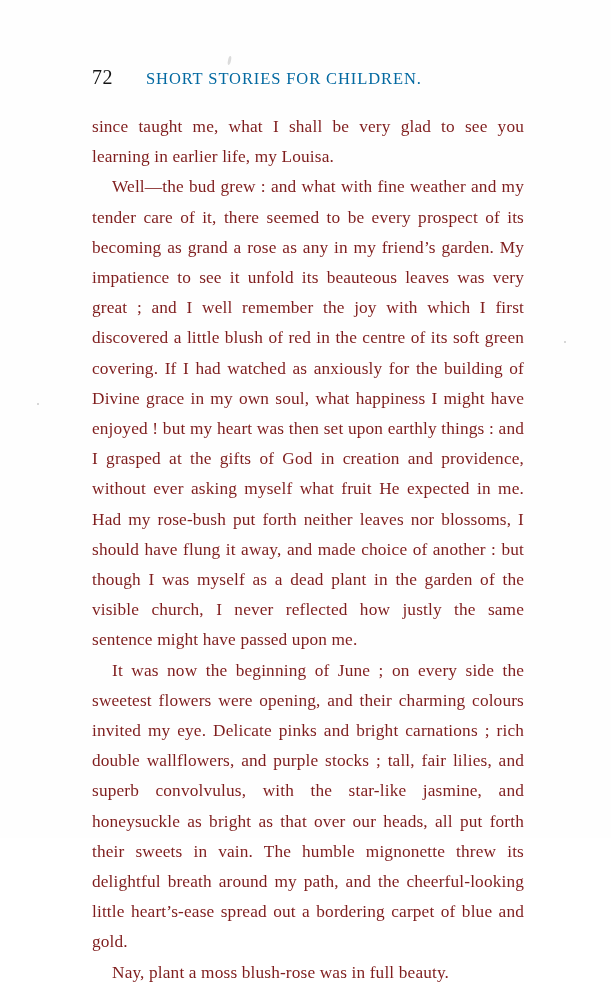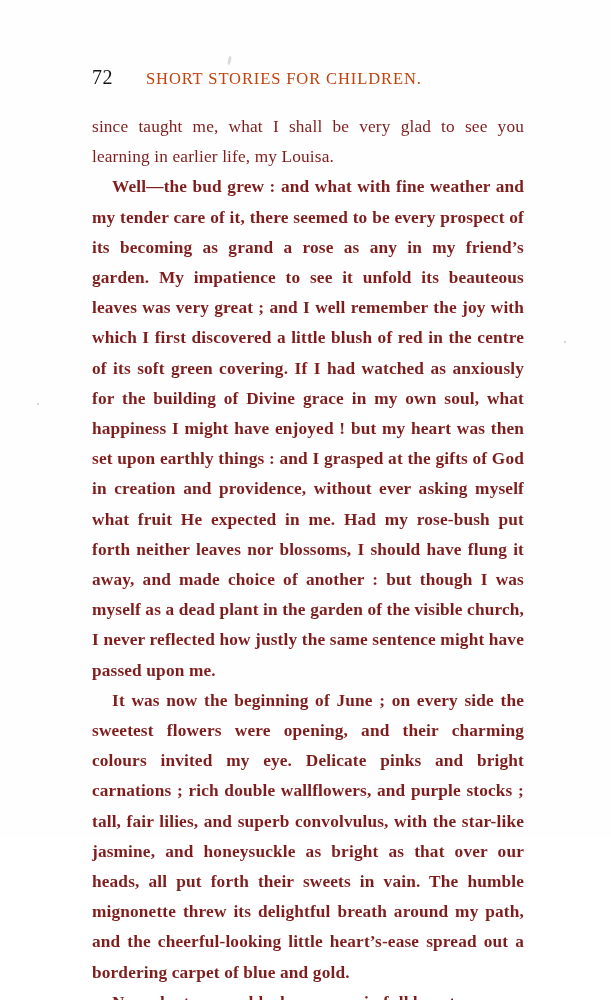--- a/index.html
+++ b/index.html
@@ -38,41 +38,40 @@
     letter-spacing: 0.5px;
     color: #141414;
   }
   .running-head {
     position: absolute;
     left: 54px;
     top: 3px;
     font-size: 16.5px;
     font-variant: small-caps;
     letter-spacing: 0.9px;
-    color: #c2410c;
+    color: #0369a1;
     white-space: nowrap;
   }
   .body-text {
     position: absolute;
     left: 92px;
     top: 112px;
     width: 432px;
   }
   p {
     margin: 0;
     font-size: 17.3px;
     line-height: 30.2px;
     text-align: justify;
     text-justify: inter-word;
     color: #7f1d1d;
     letter-spacing: 0.15px;
   }
   p.indent {
     text-indent: 20px;
-    font-weight: bold;
   }
   p + p {
     margin-top: 0px;
   }
   
   .mark {
     position: absolute;
     background: #9a9a9a;
     opacity: 0.5;
     border-radius: 50%;

